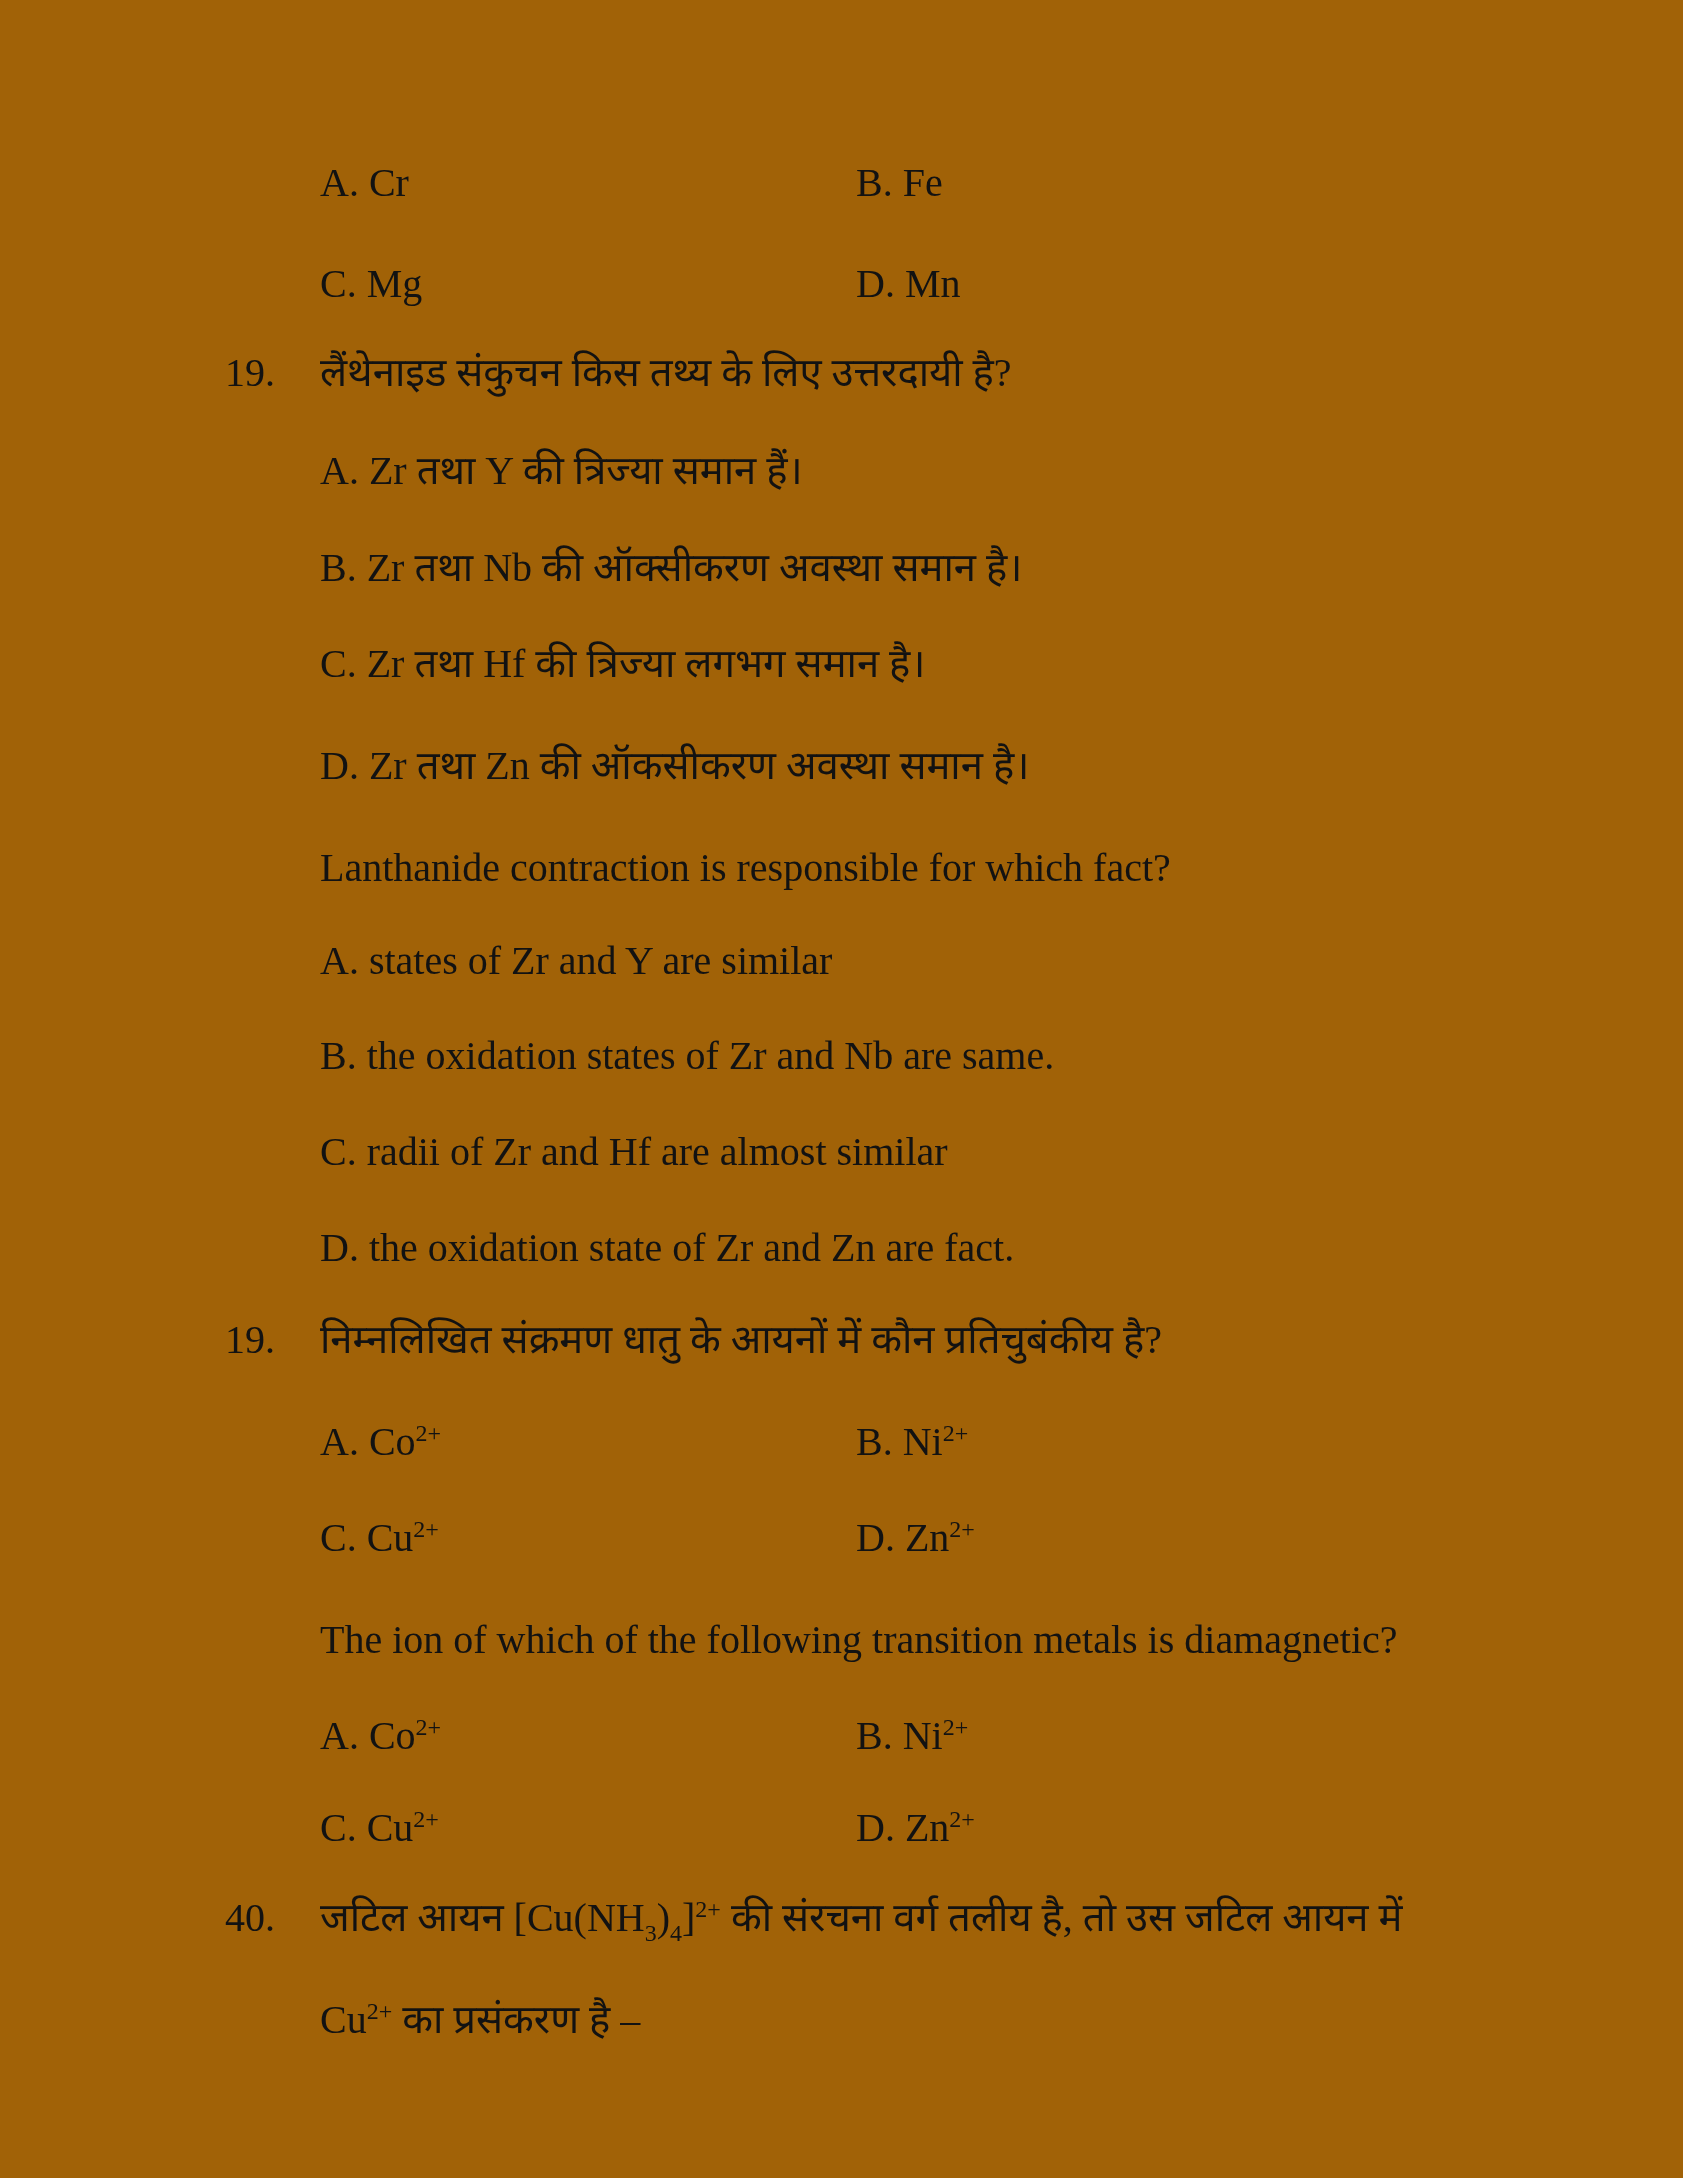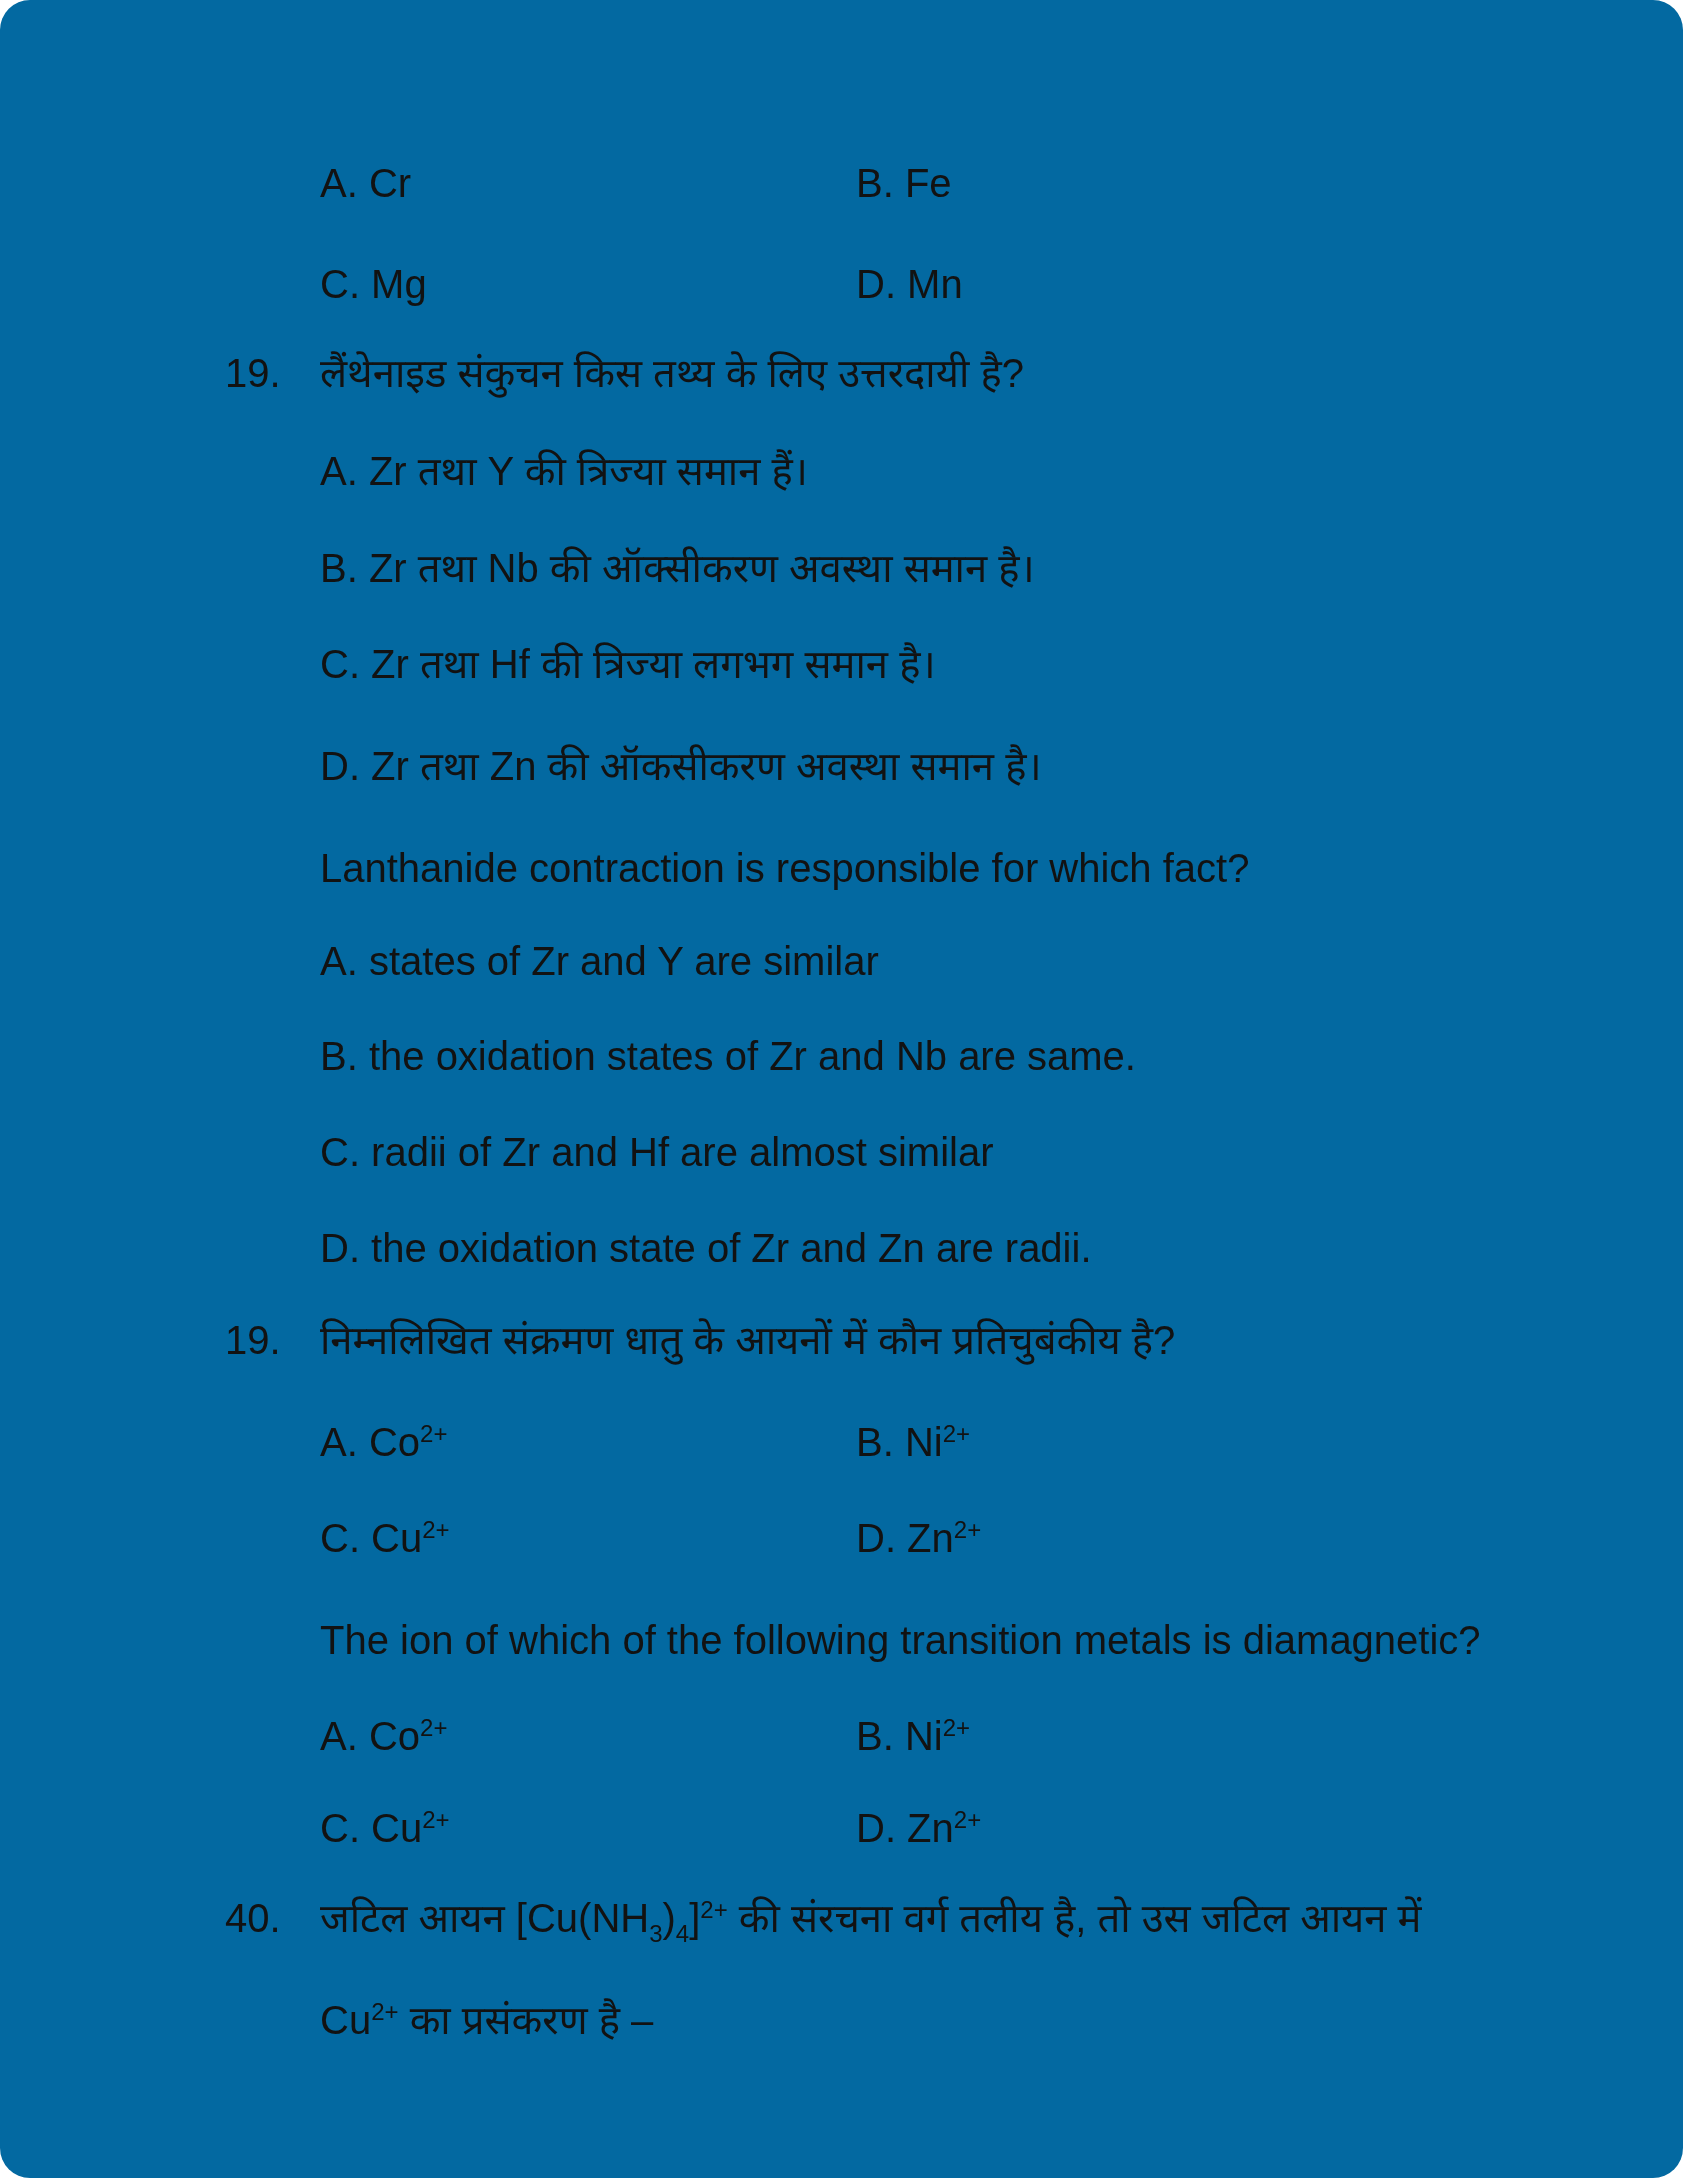--- a/index.html
+++ b/index.html
@@ -4,25 +4,24 @@
 <style>
   html, body {
     margin: 0;
     padding: 0;
     background: #ffffff;
   }
   .page {
     position: relative;
     width: 1683px;
     height: 2178px;
-    background: #0369a1;
+    background: #a16207;
     color: #121212;
-    font-family: Liberation Sans, sans-serif;
+    font-family: Liberation Serif, serif;
     overflow: hidden;
-    border-radius: 30px;
   }
   .line {
     position: absolute;
     font-size: 40px;
     line-height: 1.25;
     white-space: nowrap;
     color: #121212;
   }
   .qnum {
     position: absolute;
@@ -94,21 +93,21 @@
   <div class="line" style="top:936px;">
     <span class="opt-indent">A. states of Zr and Y are similar</span>
   </div>
   <div class="line" style="top:1031px;">
     <span class="opt-indent">B. the oxidation states of Zr and Nb are same.</span>
   </div>
   <div class="line" style="top:1127px;">
     <span class="opt-indent">C. radii of Zr and Hf are almost similar</span>
   </div>
   <div class="line" style="top:1223px;">
-    <span class="opt-indent">D. the oxidation state of Zr and Zn are radii.</span>
+    <span class="opt-indent">D. the oxidation state of Zr and Zn are fact.</span>
   </div>
 
   <div class="line" style="top:1315px;">
     <span class="qnum">19.</span>
     <span class="qtext">निम्नलिखित संक्रमण धातु के आयनों में कौन प्रतिचुबंकीय है?</span>
   </div>
   <div class="line" style="top:1417px;">
     <span class="col-left"><span>A. Co</span><sup>2+</sup></span>
     <span class="col-right"><span>B. Ni</span><sup>2+</sup></span>
   </div>

